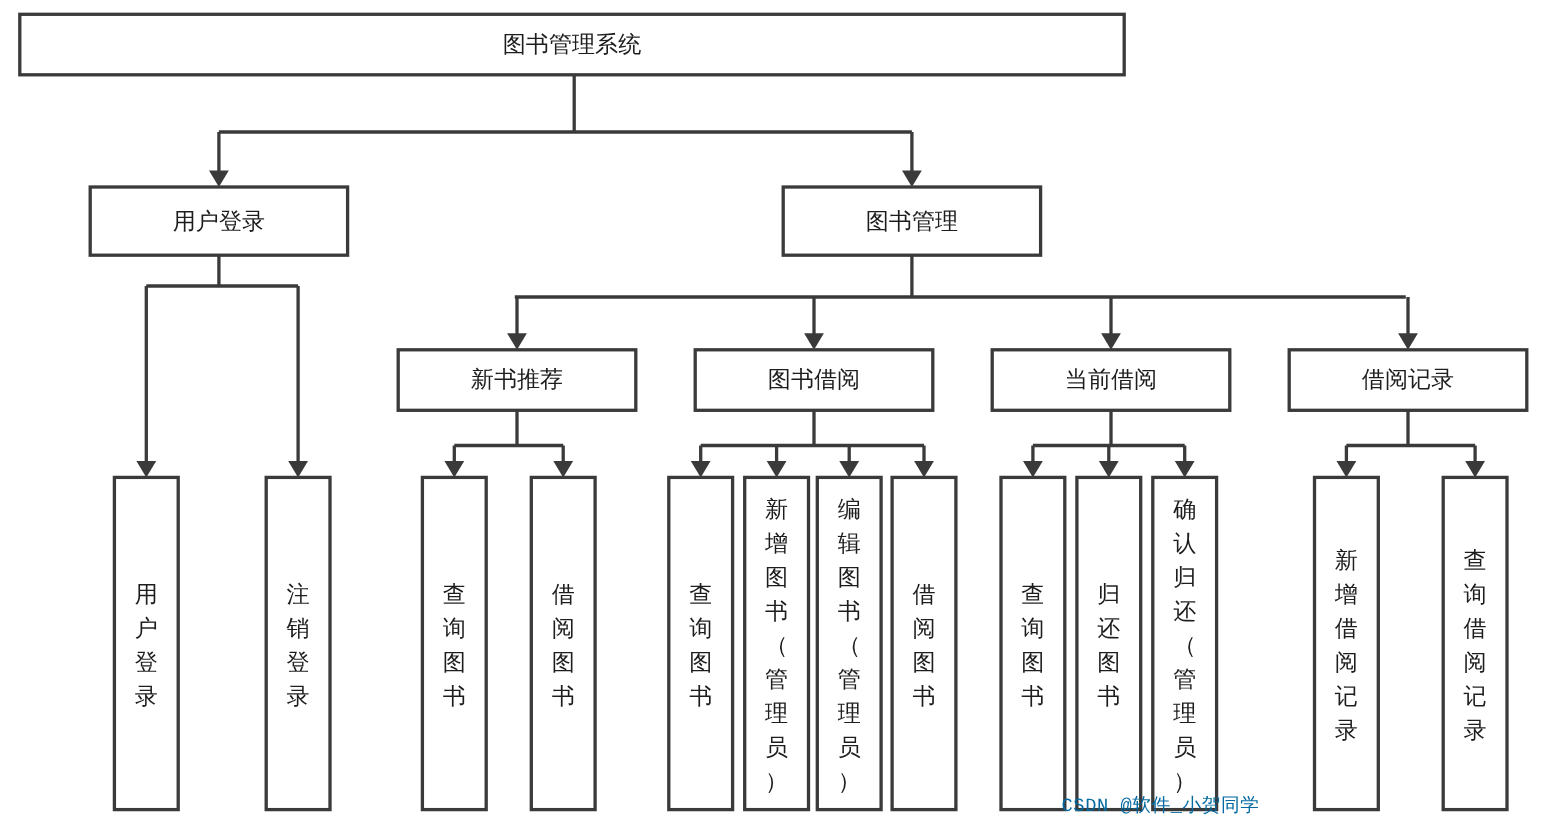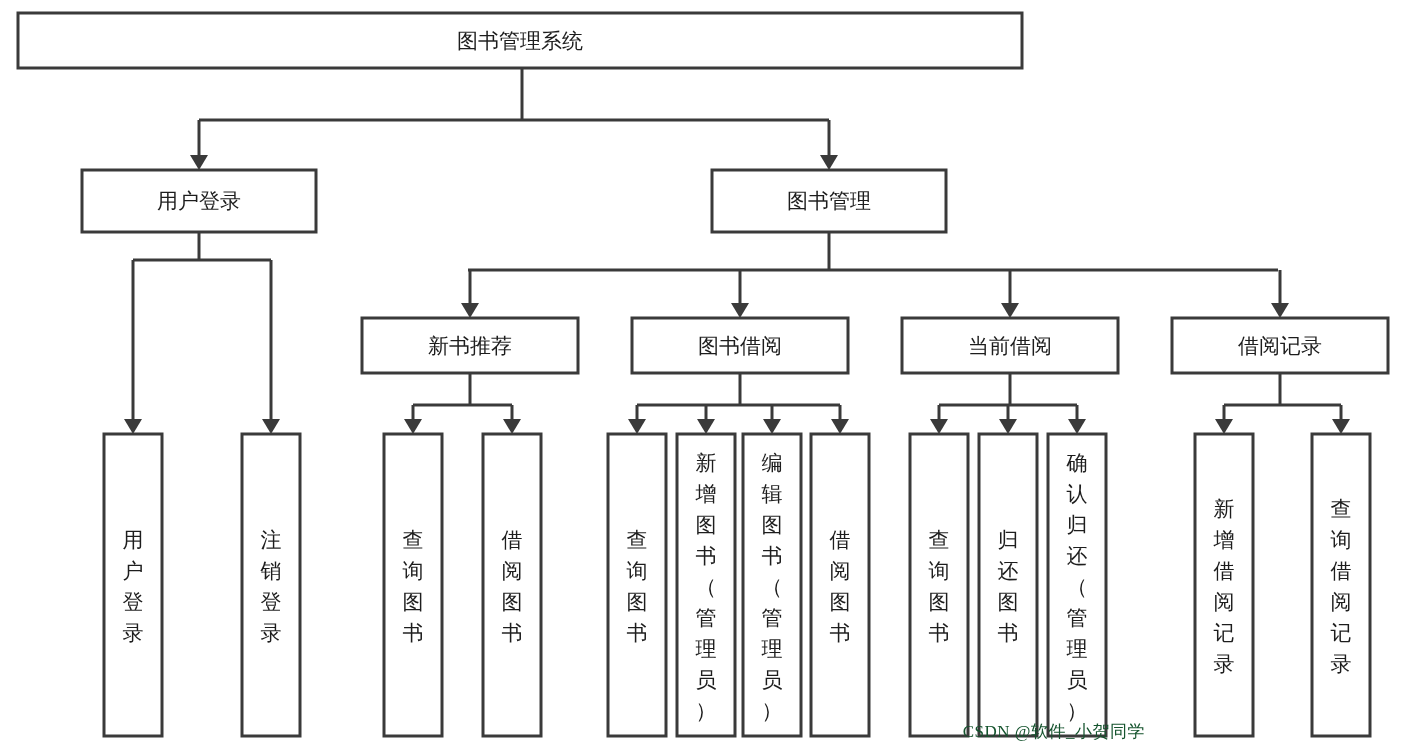--- a/index.html
+++ b/index.html
@@ -7,22 +7,22 @@
        font-family:"DejaVu Sans","Liberation Sans",sans-serif;}
   #stage{position:relative;width:1151px;height:747px;background:#fff;}
   svg#diagram{position:absolute;left:0;top:0;width:1405px;height:747px;}
   .nodebox{fill:#ffffff;stroke:#3a3a3a;stroke-width:3;}
   .link{stroke:#3a3a3a;stroke-width:3;fill:none;}
   .arrowhead{fill:#3a3a3a;stroke:none;}
   .htxt{font-family:"DejaVu Sans","Liberation Sans",sans-serif;
         font-size:21px;fill:#1d1d1d;text-anchor:middle;dominant-baseline:middle;}
   .vtxt{font-family:"DejaVu Sans","Liberation Sans",sans-serif;
         font-size:21px;fill:#1d1d1d;text-anchor:middle;}
-  .wm{position:absolute;right:6px;bottom:4px;font-size:17px;color:#14532d;
-      font-family:Liberation Serif, serif;white-space:nowrap;
+  .wm{position:absolute;right:6px;bottom:4px;font-size:17px;color:#0369a1;
+      font-family:Liberation Mono, monospace;white-space:nowrap;
       letter-spacing:.5px;}
 </style>
 </head>
 <body>
 
 <div id="stage">
   <svg id="diagram" viewBox="0 0 1405 747">
     <g id="links">
         <line x1="522" y1="68" x2="522" y2="120" class="link"></line>
         <line x1="199" y1="120" x2="829" y2="120" class="link"></line>

